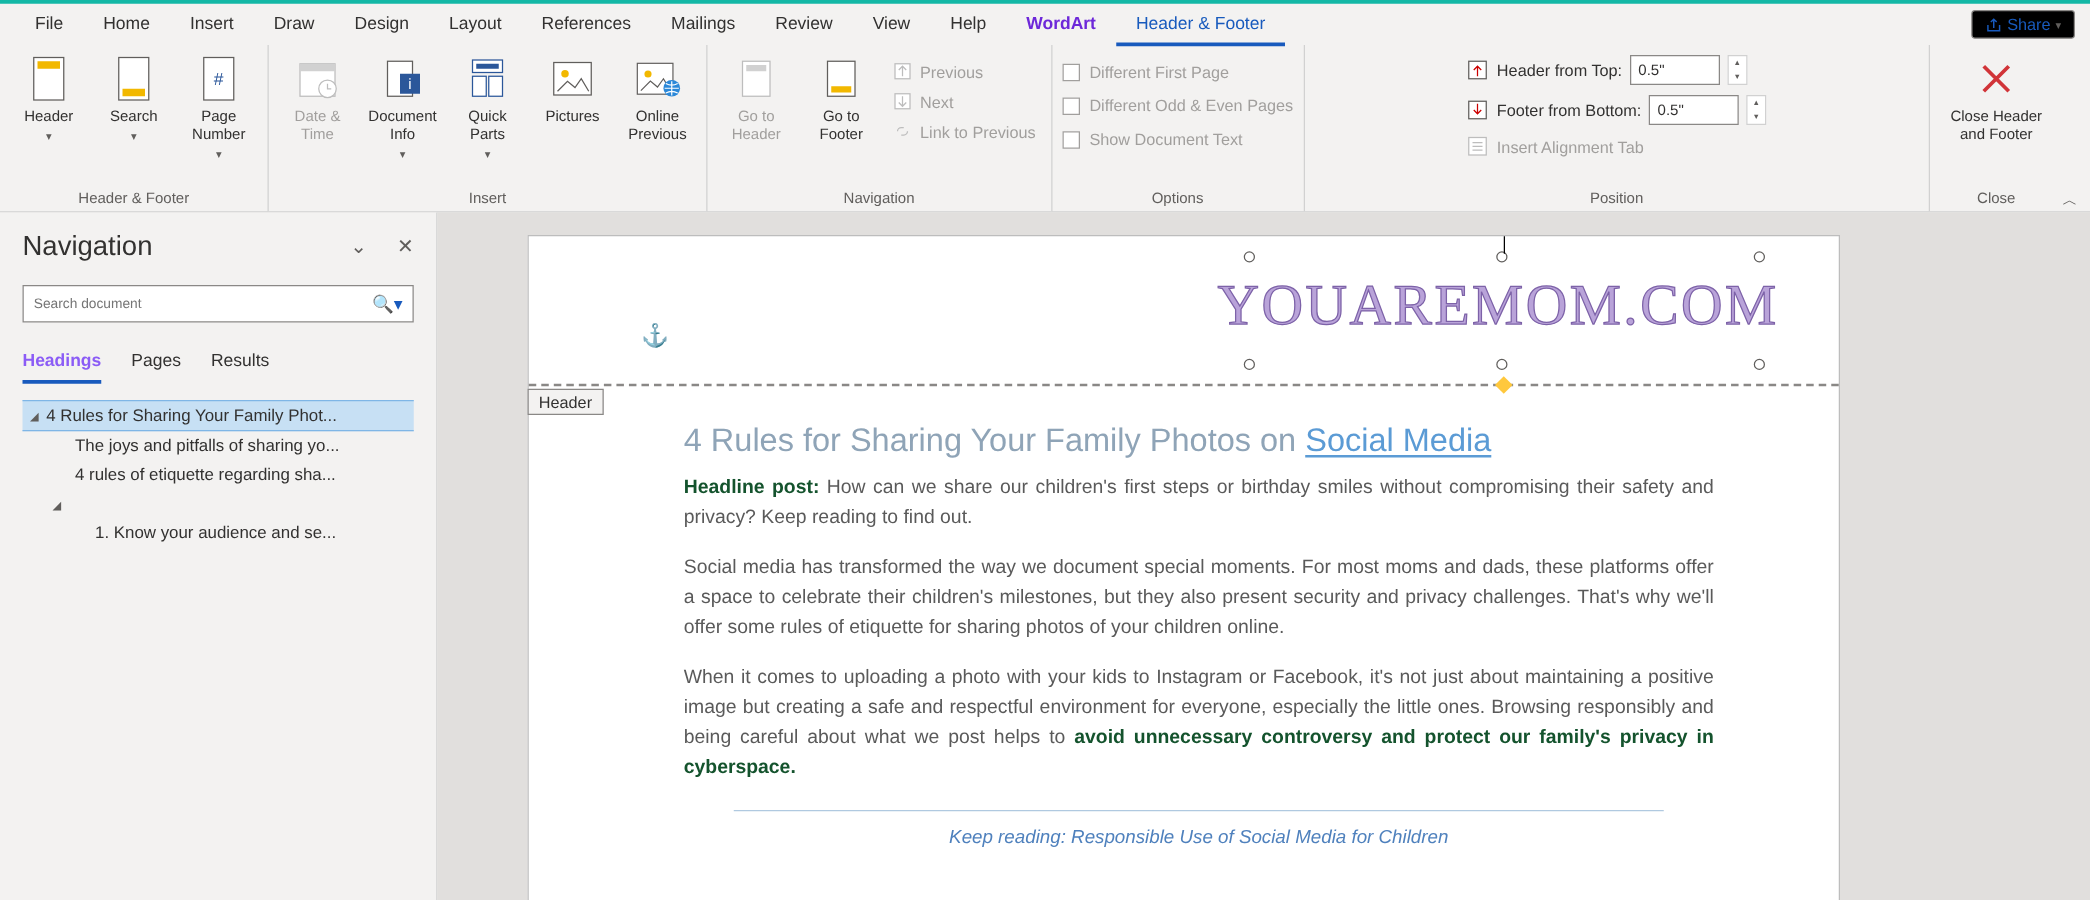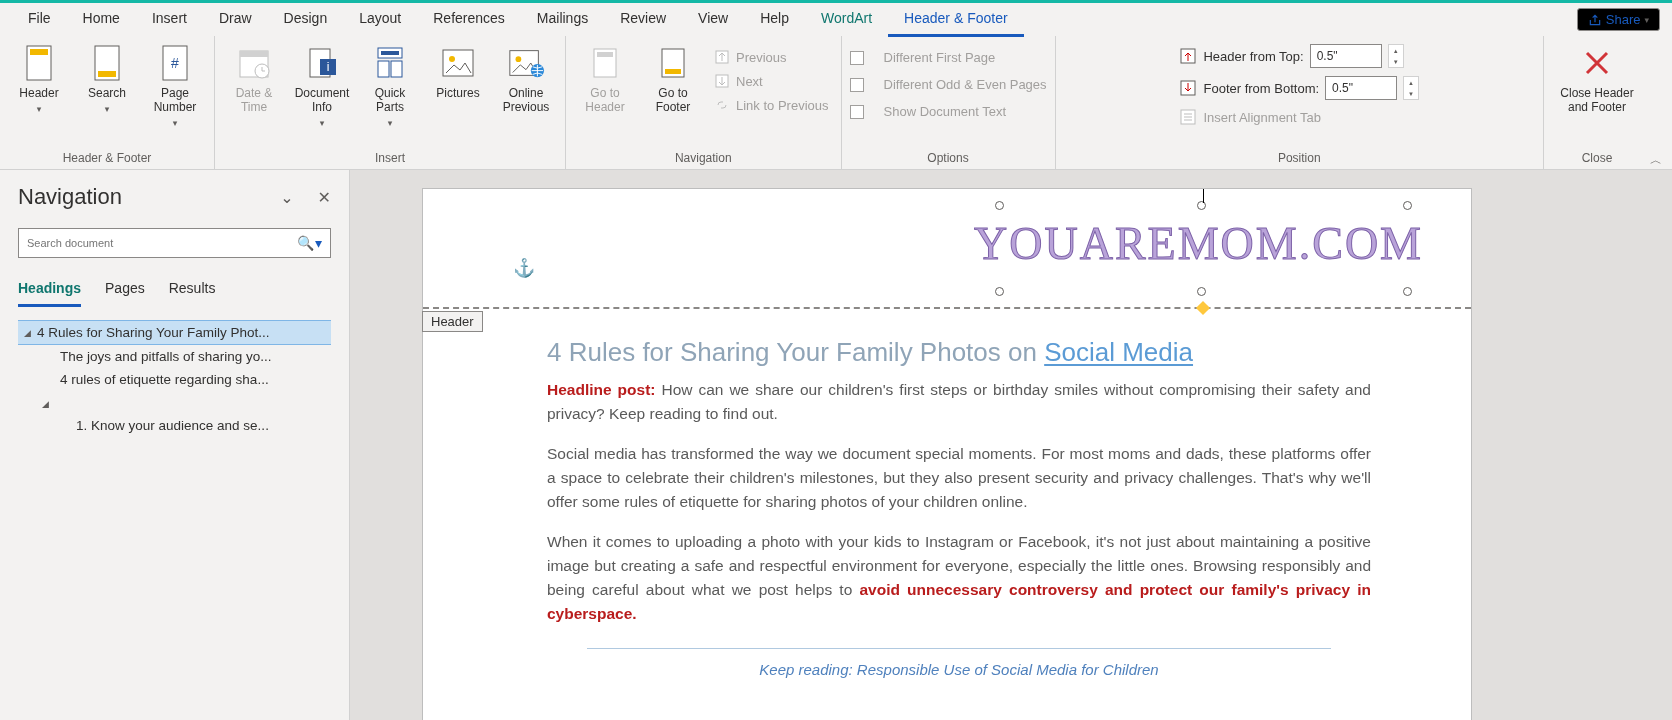--- a/index.html
+++ b/index.html
@@ -2,54 +2,54 @@
 <html><head>
 <meta charset="utf-8">
 <style>
 * { margin: 0; padding: 0; box-sizing: border-box; font-family: 'Segoe UI', Tahoma, sans-serif; }
 body { background: #f3f2f1; overflow: hidden; width: 1672px; height: 720px; }
 
 
 .tabs-bar { display: flex; align-items: center; height: 36px; background: #f3f2f1; border-top: 3px solid #14b8a6; padding: 0 12px; }
 .tabs { display: flex; gap: 0; }
 .tab { padding: 8px 16px; color: #323130; font-size: 14px; cursor: pointer; border-bottom: 2px solid transparent; }
-.tab.contextual { color: #0f766e; }
+.tab.contextual { color: #6d28d9; font-weight: bold; }
 .tab.active { border-bottom: 3px solid #185abd; color: #185abd; font-weight: 500; }
 .share-btn { margin-left: auto; border: 1px solid #8a8886; border-radius: 3px; padding: 3px 10px; font-size: 13px; color: #185abd; display: flex; align-items: center; gap: 4px; background: #000000; }
 
 
 .ribbon { display: flex; background: #f3f2f1; border-bottom: 1px solid #d1d1d1; height: 134px; }
 .group { display: flex; flex-direction: column; border-right: 1px solid #d1d1d1; padding: 4px 8px 2px; min-width: 0; }
 .group-body { flex: 1; display: flex; align-items: flex-start; gap: 6px; }
 .group-label { text-align: center; font-size: 12px; color: #605e5c; padding: 2px 0; }
 .big-btn { display: flex; flex-direction: column; align-items: center; justify-content: center; width: 62px; padding: 4px 2px; gap: 4px; font-size: 12px; color: #323130; text-align: center; cursor: pointer; }
 .big-btn.disabled { color: #a19f9d; cursor: default; }
 .icon-box { width: 38px; height: 38px; display: flex; align-items: center; justify-content: center; }
 .chev { font-size: 9px; color: #605e5c; }
 .small-btn { display: flex; align-items: center; gap: 6px; font-size: 13px; color: #a19f9d; padding: 3px 4px; }
-.checkbox-row { display: flex; align-items: center; gap: 20px; font-size: 13px; color: #a19f9d; padding: 2px 0; }
+.checkbox-row { display: flex; align-items: center; gap: 8px; font-size: 13px; color: #a19f9d; padding: 2px 0; }
 .check { width: 14px; height: 14px; border: 1px solid #a19f9d; background: #fff; }
 .pos-row { display: flex; align-items: center; gap: 6px; font-size: 13px; color: #323130; margin-bottom: 4px; }
 .pos-input { width: 72px; height: 24px; border: 1px solid #8a8886; display: flex; align-items: center; padding: 0 6px; font-size: 12px; background: #fff; }
 .spinner { width: 16px; height: 24px; border: 1px solid #d1d1d1; display: flex; flex-direction: column; background: #fff; }
 .spinner div { flex: 1; display: flex; align-items: center; justify-content: center; font-size: 6px; color: #605e5c; }
 .collapse-caret { align-self: flex-end; padding: 6px 10px 0 0; color: #605e5c; font-size: 12px; }
 
 
 .main { display: flex; height: calc(720px - 36px - 134px); }
 .nav-pane { width: 350px; background: #f3f2f1; border-right: 1px solid #d1d1d1; padding: 14px 18px; }
 .nav-header { display: flex; align-items: center; justify-content: space-between; margin-bottom: 18px; }
 .nav-title { font-size: 22px; color: #323130; }
 .nav-header-icons { display: flex; gap: 24px; color: #605e5c; font-size: 16px; }
 .search-box { display: flex; align-items: center; border: 1px solid #8a8886; background: #fff; height: 30px; padding: 0 8px; margin-bottom: 18px; }
 .search-box input { flex: 1; border: none; outline: none; font-size: 11px; color: #605e5c; }
 .search-ico { color: #185abd; font-size: 14px; }
 .nav-tabs { display: flex; gap: 24px; font-size: 14px; color: #323130; border-bottom: 1px solid transparent; margin-bottom: 12px; }
 .nav-tab { padding: 4px 0 8px; cursor: pointer; }
-.nav-tab.active { color: #0f766e; font-weight: 600; border-bottom: 3px solid #185abd; }
+.nav-tab.active { color: #8b5cf6; font-weight: 600; border-bottom: 3px solid #185abd; }
 .nav-tree { font-size: 13.5px; color: #323130; }
 .tree-item { padding: 4px 4px; white-space: nowrap; overflow: hidden; text-overflow: ellipsis; }
 .tree-item.l0 { display: flex; align-items: center; gap: 6px; background: #c7e0f4; border-top: 1px solid #7fb6e6; border-bottom: 1px solid #7fb6e6; padding-left: 6px; }
 .tree-item.l1 { padding-left: 42px; }
 .tree-item.l2 { padding-left: 58px; }
 .tree-caret { font-size: 9px; color: #605e5c; }
 
 
 .doc-area { flex: 1; background: #e1dfdd; position: relative; overflow: hidden; }
 .page { position: absolute; left: 72px; top: 18px; width: 1050px; background: #fff; border: 1px solid #bdbdbd; padding-bottom: 200px; }
@@ -59,21 +59,21 @@
 .sel-handle { position: absolute; width: 9px; height: 9px; background: #fff; border: 1px solid #605e5c; border-radius: 50%; }
 .sel-rot { position: absolute; width: 10px; height: 10px; background: #ffc83d; transform: rotate(45deg); }
 .header-tag { position: absolute; left: -1px; top: 122px; border: 1px solid #8a8886; background: #f3f2f1; padding: 2px 8px; font-size: 13px; color: #323130; }
 .content { padding: 28px 100px 0 124px; color: #605e5c; }
 .doc-title { font-size: 26px; color: #8fa4b7; font-weight: 400; margin-bottom: 10px; }
 .doc-title .link { color: #5b9bd5; text-decoration: underline; text-decoration-thickness: 2px; text-underline-offset: 3px; }
 .para { font-size: 15.5px; line-height: 1.55; margin-bottom: 16px; text-align: justify; color: #5a5a5a; }
 .para.justified { text-align: justify; }
 .hr-line { border: none; border-top: 1px solid #b0c9e0; margin: 22px 40px 12px; }
 .keep-reading { text-align: center; font-style: italic; color: #4f81bd; font-size: 15px; }
-strong { font-weight: 600; color: #b91c1c; }
+strong { font-weight: 600; color: #14532d; }
 
 
 svg { display: block; }
 </style>
 </head>
 <body>
 
 <div class="tabs-bar">
   <div class="tabs">
     <div class="tab">File</div>

